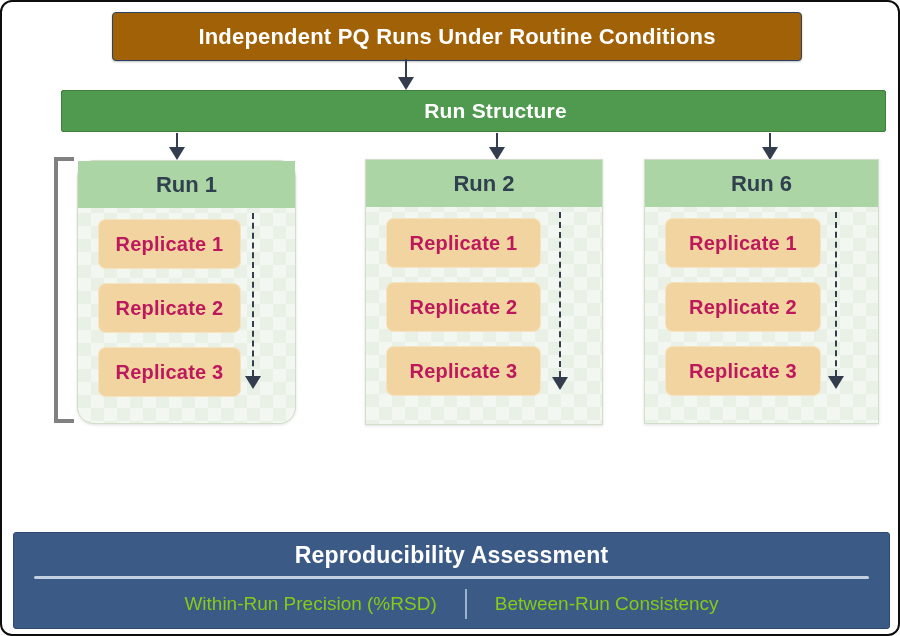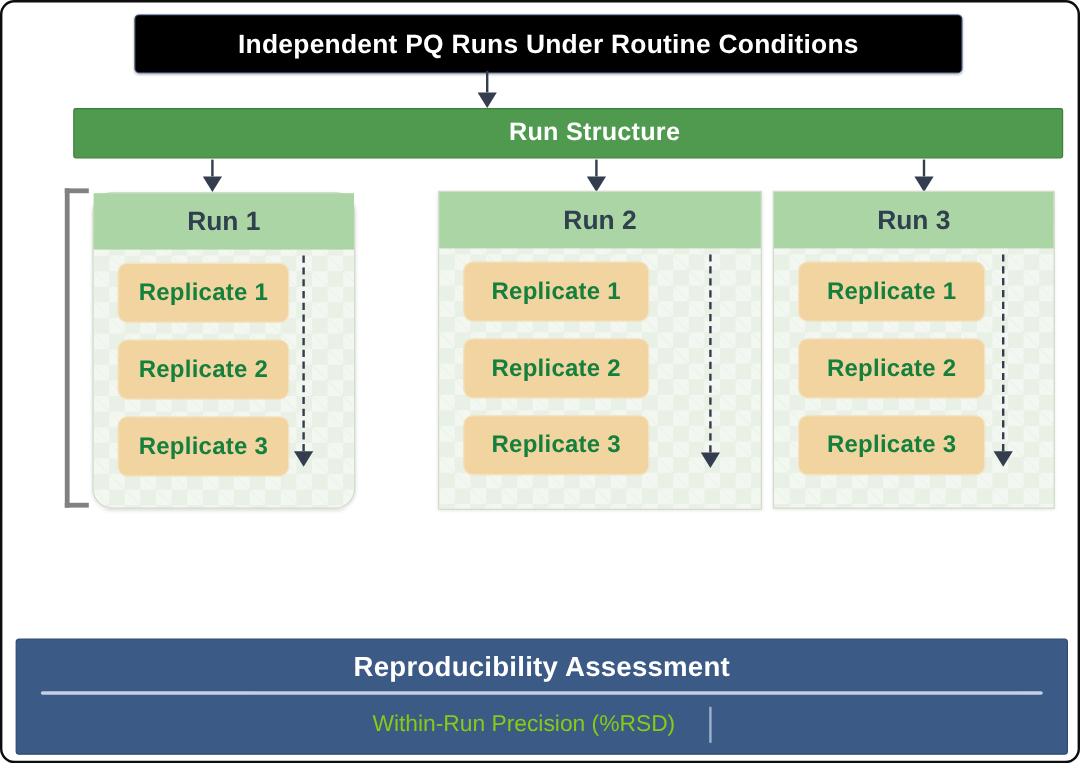--- a/index.html
+++ b/index.html
@@ -4,21 +4,21 @@
 <style>
   html,body{margin:0;padding:0;background:#fff;}
   .canvas{
     position:relative;width:900px;height:636px;box-sizing:border-box;
     background:#ffffff;border:2px solid #0d0d0d;border-radius:12px;overflow:hidden;
     font-family:"Liberation Sans","DejaVu Sans",sans-serif;
   }
   
   .header-box{
     position:absolute;left:110px;top:10px;width:688px;height:47px;
-    background:#000000;border:1px solid #2a4265;border-radius:4px;
+    background:#a16207;border:1px solid #2a4265;border-radius:4px;
     display:flex;align-items:center;justify-content:center;
     color:#ffffff;font-size:22px;font-weight:700;letter-spacing:.2px;
     box-shadow:0 1px 2px rgba(0,0,0,.25);
   }
   
   .green-bar{
     position:absolute;left:59px;top:88px;width:825px;height:42px;
     background:#4f9a4e;border:1px solid #3e7f3e;border-radius:2px;box-sizing:border-box;
     display:flex;align-items:center;justify-content:center;
     color:#ffffff;font-size:21px;font-weight:700;letter-spacing:.2px;padding-left:44px;
@@ -40,35 +40,35 @@
   .run-card{
     position:absolute;top:157px;height:265px;
     background-color:#e9f0e5;
     background-image:
       linear-gradient(45deg, rgba(255,255,255,.45) 25%, transparent 25%, transparent 75%, rgba(255,255,255,.45) 75%),
       linear-gradient(45deg, rgba(255,255,255,.45) 25%, transparent 25%, transparent 75%, rgba(255,255,255,.45) 75%);
     background-position:0 0,13px 13px;background-size:26px 26px;
     border:1px solid #d2ddca;box-shadow:0 1px 3px rgba(0,0,0,.12);box-sizing:border-box;
   }
   .card-1{left:75px;width:219px;top:158px;height:264px;border-radius:17px;}
-  .card-2{left:363px;width:270px;height:266px;}
+  .card-2{left:363px;width:238px;height:266px;}
   .card-3{left:642px;width:235px;}
   .run-header{
     position:absolute;left:0;top:0;right:0;height:47px;background:#acd5a6;
     display:flex;align-items:center;justify-content:center;
     color:#31404f;font-size:22px;font-weight:700;
   }
   .replicates{position:absolute;left:20px;top:58px;display:flex;flex-direction:column;gap:14px;}
   .card-1 .replicates{width:143px;}
   .card-2 .replicates{width:155px;}
   .card-3 .replicates{width:156px;}
   .replicate-box{
     height:50px;background:#f1d4a0;border-radius:8px;
     display:flex;align-items:center;justify-content:center;
-    color:#15803d;font-size:20px;font-weight:600;letter-spacing:.2px;
+    color:#be185d;font-size:20px;font-weight:600;letter-spacing:.2px;
     box-shadow:inset 0 0 0 1px rgba(255,255,255,.35);
   }
   .dashed-arrow{position:absolute;right:34px;top:52px;bottom:34px;width:16px;display:flex;flex-direction:column;align-items:center;}
   .dashed-arrow .dline{width:0;border-left:2px dashed #333d4d;flex:1;}
   .dashed-arrow .head{width:0;height:0;border-left:8px solid transparent;border-right:8px solid transparent;border-top:13px solid #333d4d;}
   
   .metrics-bar{
     position:absolute;left:10px;top:439px;width:880px;height:68px;box-sizing:border-box;
     background:#f6dfae;border:1px solid #e7cd96;
     display:flex;align-items:stretch;
@@ -151,36 +151,37 @@
       <div class="replicate-box">Replicate 3</div>
     </div>
     <div class="dashed-arrow">
       <div class="dline"></div>
       <div class="head"></div>
     </div>
   </div>
 
   <div class="run-card card-3">
     <div class="run-header">
-      <span>Run 3</span>
+      <span>Run 6</span>
     </div>
     <div class="replicates">
       <div class="replicate-box">Replicate 1</div>
       <div class="replicate-box">Replicate 2</div>
       <div class="replicate-box">Replicate 3</div>
     </div>
     <div class="dashed-arrow">
       <div class="dline"></div>
       <div class="head"></div>
     </div>
   </div>
 
 
   <div class="assessment">
     <div class="assessment-title">Reproducibility Assessment</div>
     <div class="assessment-divider"></div>
     <div class="assessment-row">
       <span>Within-Run Precision (%RSD)</span>
       <span class="a-divider"></span>
+      <span>Between-Run Consistency</span>
     </div>
   </div>
 
 </div>
 
 </body></html>

